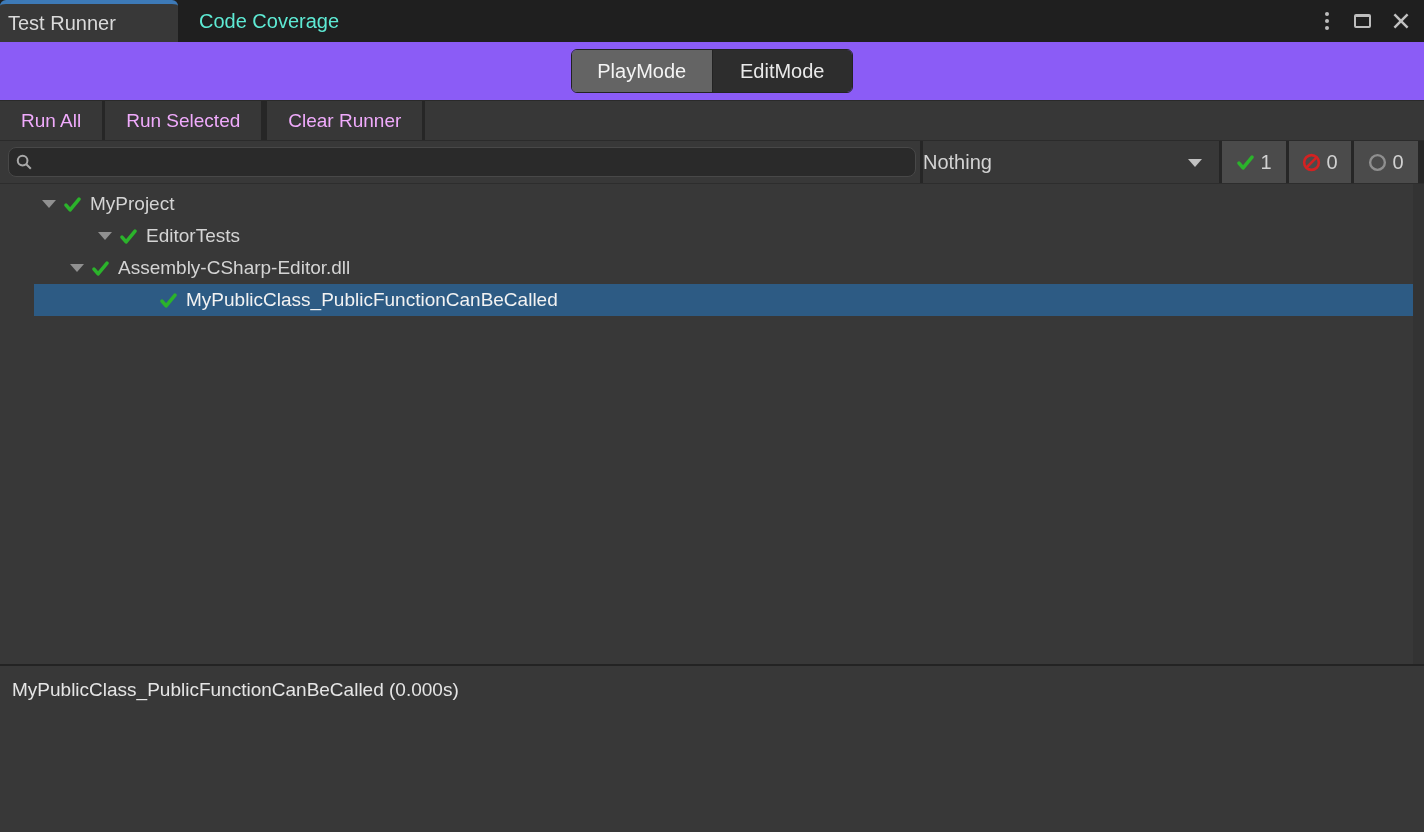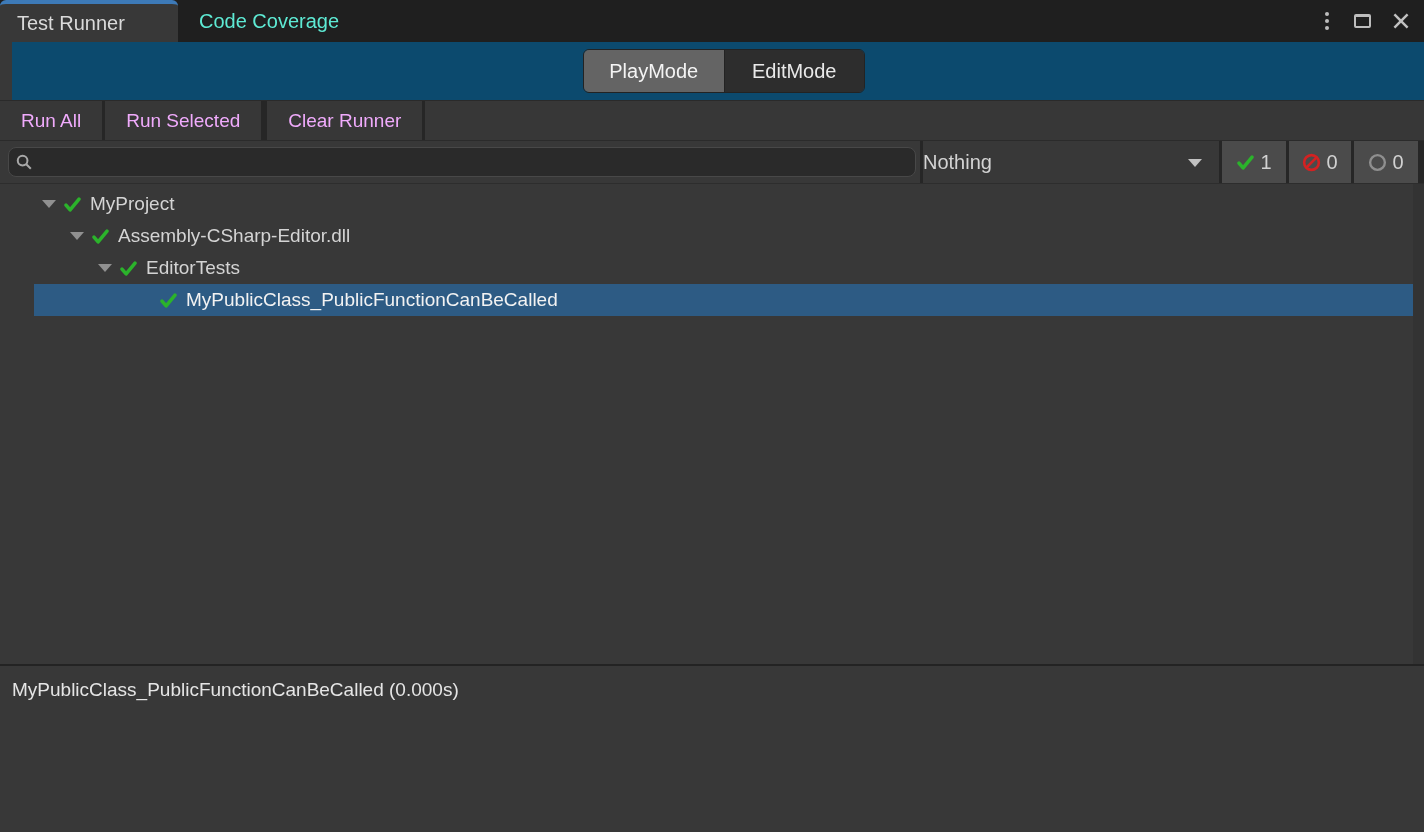--- a/index.html
+++ b/index.html
@@ -11,38 +11,38 @@
     color:#d4d4d4;
     -webkit-font-smoothing:antialiased;
   }
 
   
   .tabbar { position:absolute; top:0; left:0; right:0; height:42px; background:#1f1f1f; }
   .tab-active {
     position:absolute; left:0; top:0; width:178px; height:42px;
     background:#383838; border-top:4px solid #3d7ab8;
     border-radius:6px 6px 0 0;
-    display:flex; align-items:center; padding-left:17px;
+    display:flex; align-items:center; padding-left:8px;
     font-size:20px; color:#dadada; cursor:default;
   }
   .tab-inactive {
     position:absolute; left:178px; top:0; height:42px; min-width:210px;
     display:flex; align-items:center; padding-left:21px;
     font-size:20px; color:#5eead4;
   }
   .win-controls {
     position:absolute; right:12px; top:0; height:42px;
     display:flex; align-items:center; gap:19px;
   }
   .kebab { display:flex; flex-direction:column; gap:3px; padding:4px 6px; }
   .kebab i { width:4px; height:4px; border-radius:50%; background:#bdbdbd; }
   .maxbox { width:17px; height:14px; border:2px solid #bdbdbd; border-top-width:3px; border-radius:2px; }
 
   
-  .mode-row { position:absolute; top:42px; left:0; right:0; height:58px; background:#0c4a6e;margin-left:12px; }
+  .mode-row { position:absolute; top:42px; left:0; right:0; height:58px; background:#8b5cf6; }
   .mode-group {
     position:absolute; left:571px; top:7px; width:282px; height:44px;
     display:flex; border:1px solid #232323; border-radius:6px; overflow:hidden;
   }
   .mode-btn {
     flex:1; display:flex; align-items:center; justify-content:center;
     font-size:20px; cursor:default;
   }
   .mode-btn.selected { background:#646464; color:#f4f4f4; }
   .mode-btn.unselected { background:#2d2d2d; color:#e9e9e9; border-left:1px solid #232323; }
@@ -220,44 +220,44 @@
           <i></i>
         </span>
       <span class="status">
         <svg width="19" height="19" viewBox="0 0 16 16">
           <polyline points="2.5,8.5 6,12.5 13.5,3.5" fill="none" stroke="#2bb32b" stroke-width="3" stroke-linecap="round" stroke-linejoin="round"></polyline>
         </svg>
       </span>
       <span>MyProject</span>
     </div>
 
+    <div class="tree-row indent-2">
+      <span class="twisty">
+          <i></i>
+        </span>
+      <span class="status">
+        <svg width="19" height="19" viewBox="0 0 16 16">
+          <polyline points="2.5,8.5 6,12.5 13.5,3.5" fill="none" stroke="#2bb32b" stroke-width="3" stroke-linecap="round" stroke-linejoin="round"></polyline>
+        </svg>
+      </span>
+      <span>EditorTests</span>
+    </div>
+
     <div class="tree-row indent-1">
       <span class="twisty">
           <i></i>
         </span>
       <span class="status">
         <svg width="19" height="19" viewBox="0 0 16 16">
           <polyline points="2.5,8.5 6,12.5 13.5,3.5" fill="none" stroke="#2bb32b" stroke-width="3" stroke-linecap="round" stroke-linejoin="round"></polyline>
         </svg>
       </span>
       <span>Assembly-CSharp-Editor.dll</span>
     </div>
 
-    <div class="tree-row indent-2">
-      <span class="twisty">
-          <i></i>
-        </span>
-      <span class="status">
-        <svg width="19" height="19" viewBox="0 0 16 16">
-          <polyline points="2.5,8.5 6,12.5 13.5,3.5" fill="none" stroke="#2bb32b" stroke-width="3" stroke-linecap="round" stroke-linejoin="round"></polyline>
-        </svg>
-      </span>
-      <span>EditorTests</span>
-    </div>
-
     <div class="tree-row indent-3 selected">
       <span class="twisty blank"></span>
       <span class="status">
         <svg width="19" height="19" viewBox="0 0 16 16">
           <polyline points="2.5,8.5 6,12.5 13.5,3.5" fill="none" stroke="#2bb32b" stroke-width="3" stroke-linecap="round" stroke-linejoin="round"></polyline>
         </svg>
       </span>
       <span>MyPublicClass_PublicFunctionCanBeCalled</span>
     </div>
 

